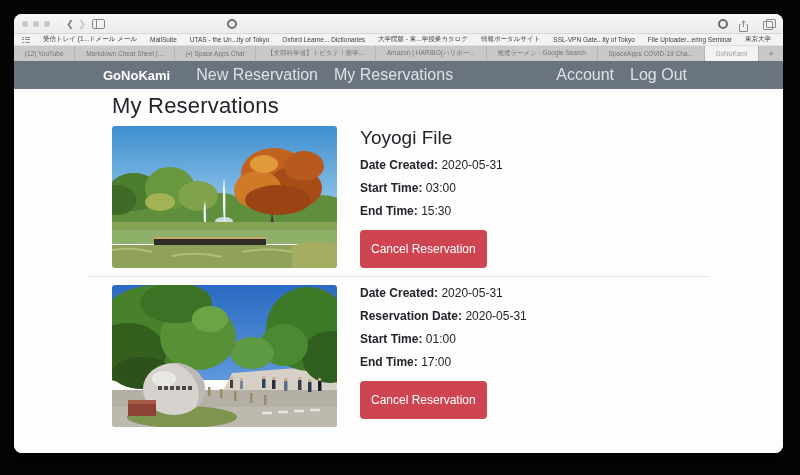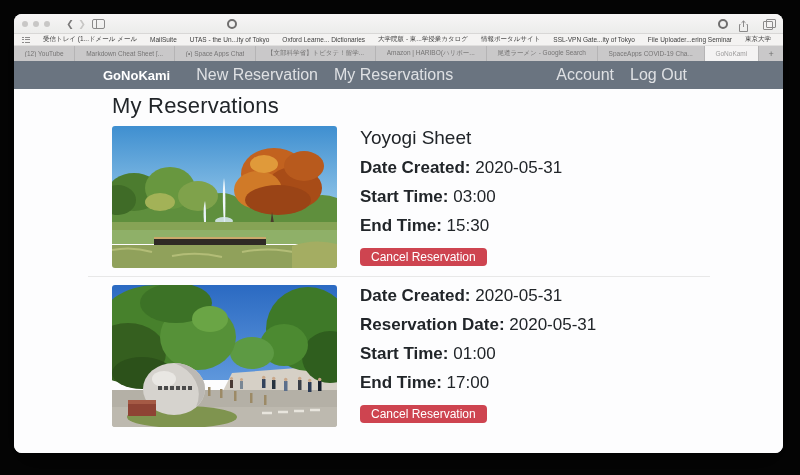--- a/index.html
+++ b/index.html
@@ -66,24 +66,24 @@
 
   .content { flex:1 1 auto; background:#fdfdfe; overflow:hidden; }
   .container { margin-left:74px; width:622px; padding-top:4px; }
   h2.pagetitle { font-size:22px; font-weight:500; color:#212529; margin:0 0 7px 24px;
                  letter-spacing:.2px; }
   .card-row { display:flex; gap:23px; padding-left:24px; }
   .photo { width:225px; height:142px; flex:0 0 225px; border-radius:3px; overflow:hidden; }
   .photo svg { display:block; width:225px; height:142px; }
   .card-body { padding-top:1px; }
   .parkname { font-size:19px; font-weight:500; color:#212529; margin-bottom:9px; }
-  .detail { font-size:17px; color:#212529; margin-bottom:9px; }
+  .detail { font-size:12px; color:#212529; margin-bottom:9px; }
   .detail b { font-weight:bold; }
   .cancel-btn { display:inline-block; margin-top:3px; background:#ce4450; color:#fff;
-                font-size:12px; padding:2px 11px; border:none; border-radius:4px; }
+                font-size:12px; padding:12px 11px; border:none; border-radius:4px; }
   hr.sep { border:none; border-top:1px solid #e8e8e8; margin:8px 0; }
 </style>
 </head>
 <body>
 
 <div class="window">
 
   <div class="toolbar">
     <div class="traffic">
         <i></i>
@@ -194,21 +194,21 @@
             <rect x="0" y="96" width="225" height="12" fill="#86a355"></rect>
             <rect x="0" y="104" width="225" height="14" fill="#8fb068"></rect>
             <rect x="42" y="111" width="112" height="2.5" fill="#c9a86b"></rect>
             <rect x="42" y="113" width="112" height="6" fill="#2f2a25"></rect>
             <rect x="0" y="119" width="225" height="23" fill="#90a15b"></rect>
             <path d="M0,124 q20,-4 40,2 M60,130 q25,-5 50,1 M130,126 q30,-6 60,2" stroke="#b3bd77" stroke-width="2" fill="none"></path>
             <path d="M180,120 q22,-8 45,-2 v24 h-45 z" fill="#a4ad62"></path>
           </svg>
         </div>
         <div class="card-body">
-          <div class="parkname">Yoyogi Sheet</div>
+          <div class="parkname">Yoyogi File</div>
           <p class="detail"><b>Date Created:</b> <span>2020-05-31</span></p>
           <p class="detail"><b>Start Time:</b> <span>03:00</span></p>
           <p class="detail"><b>End Time:</b> <span>15:30</span></p>
           <button class="cancel-btn">Cancel Reservation</button>
         </div>
       </div>
 
       <hr class="sep">
 
       <div class="card-row">

